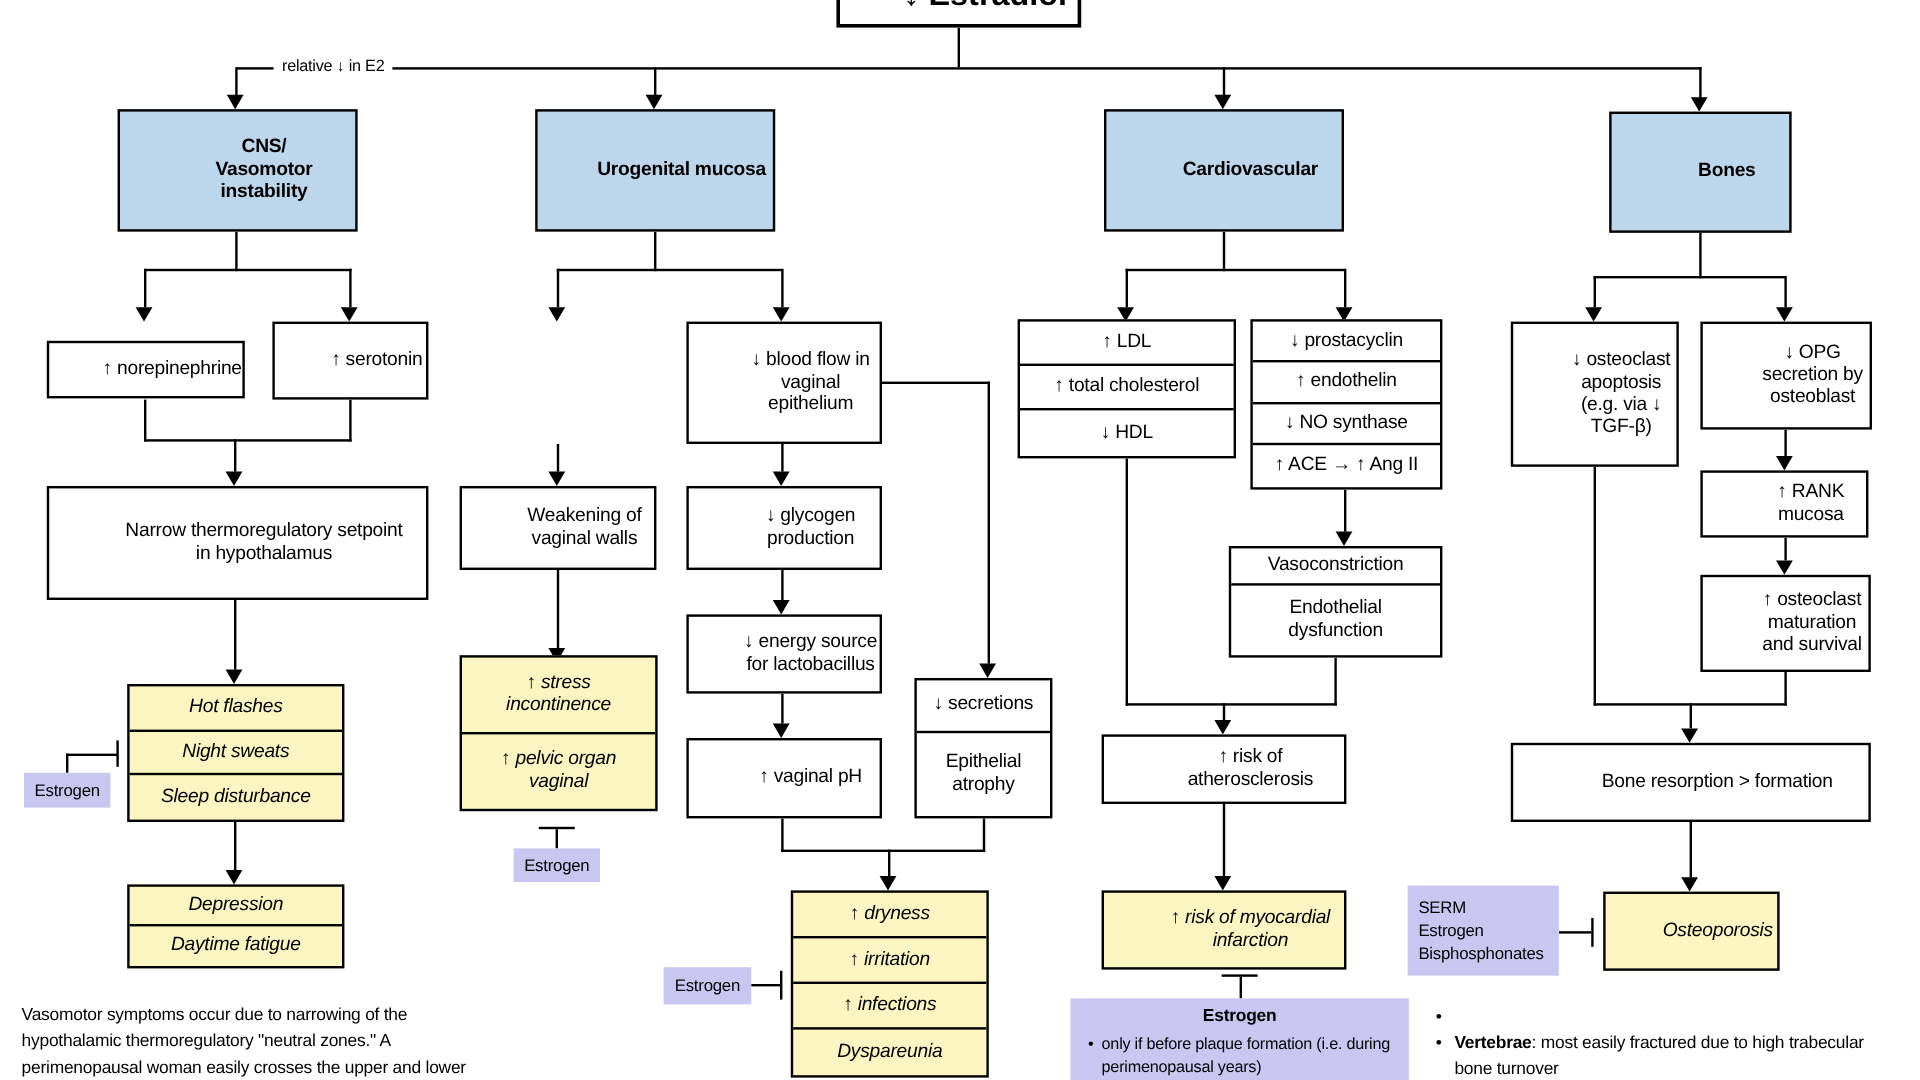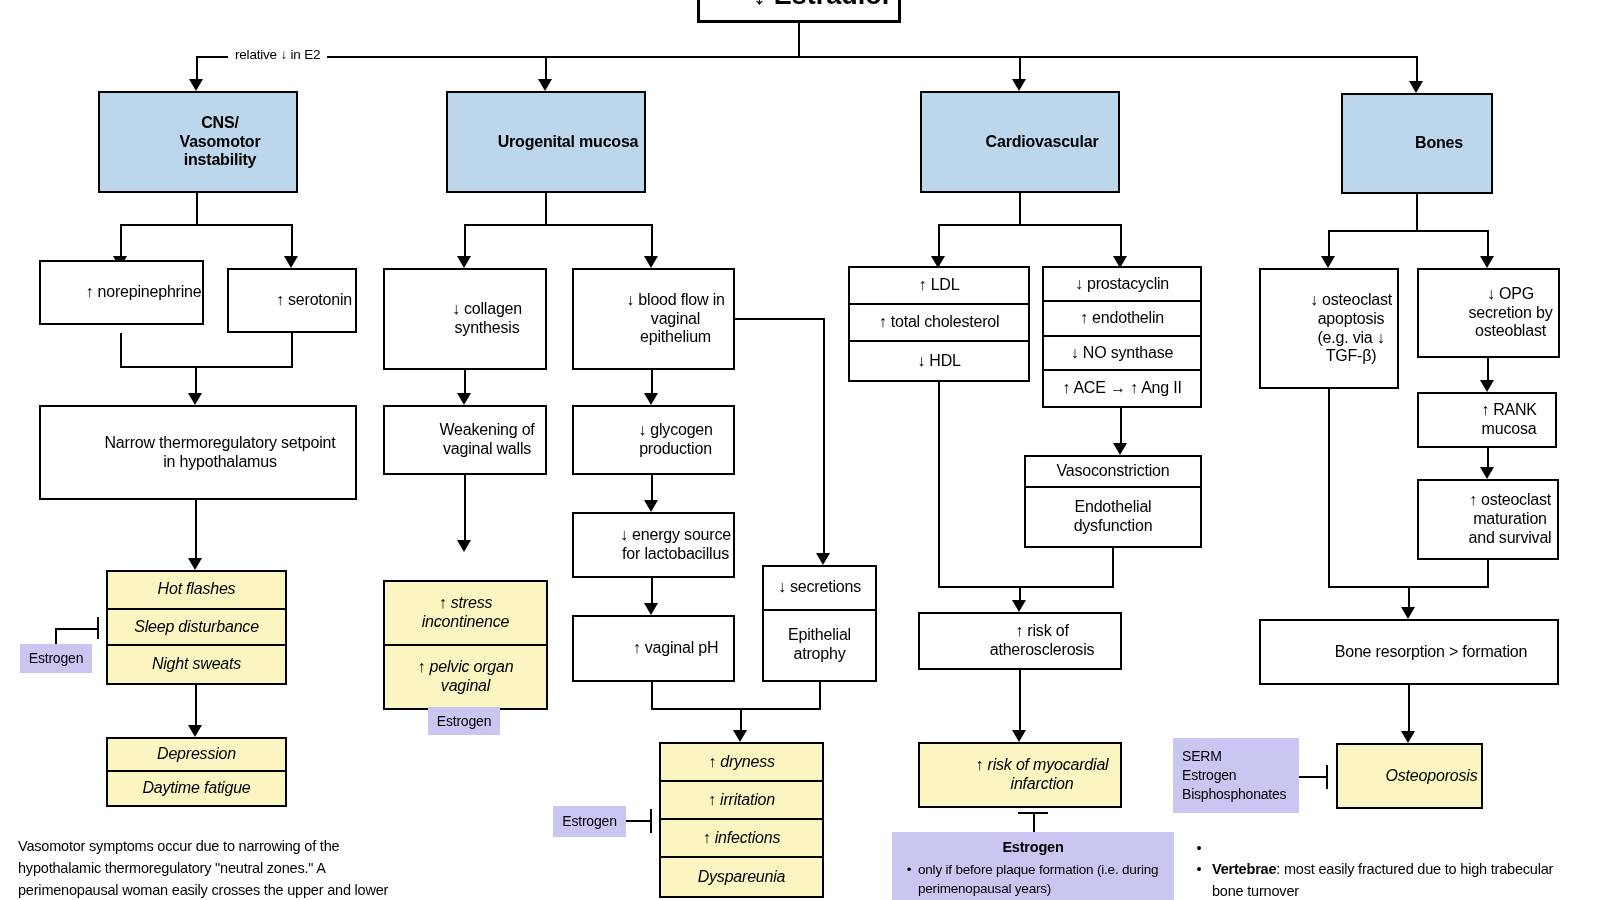--- a/index.html
+++ b/index.html
@@ -73,39 +73,39 @@
   <div class="box blue" style="left:920px;top:91px;width:200px;height:102px">Cardiovascular</div>
   <div class="box blue" style="left:1341px;top:93px;width:152px;height:101px">Bones</div>
 
   <i class="v" style="left:196px;top:193px;height:33px"></i>
   <i class="h" style="left:120px;top:224px;width:173px"></i>
   <i class="v" style="left:120px;top:224px;height:32px"></i>
   <i class="arrD" style="left:113px;top:256px"></i>
   <i class="v" style="left:291px;top:224px;height:32px"></i>
   <i class="arrD" style="left:284px;top:256px"></i>
 
-  <div class="box" style="left:39px;top:260px;width:165px;height:65px">↑ norepinephrine</div>
+  <div class="box" style="left:39px;top:284px;width:165px;height:48px">↑ norepinephrine</div>
   <div class="box" style="left:227px;top:268px;width:130px;height:65px">↑ serotonin</div>
 
   <i class="v" style="left:120px;top:333px;height:35px"></i>
   <i class="v" style="left:291px;top:333px;height:35px"></i>
   <i class="h" style="left:120px;top:366px;width:173px"></i>
   <i class="v" style="left:195px;top:366px;height:27px"></i>
   <i class="arrD" style="left:188px;top:393px"></i>
 
   <div class="box" style="left:39px;top:405px;width:318px;height:95px">Narrow thermoregulatory setpoint
 in hypothalamus</div>
 
   <i class="v" style="left:195px;top:500px;height:58px"></i>
   <i class="arrD" style="left:188px;top:558px"></i>
 
   <div class="box yellow stack" style="left:106px;top:570px;width:181px;height:115px">
     <div class="cell" style="height:39px">Hot flashes</div>
+    <div class="cell" style="height:38px">Night sweats</div>
     <div class="cell" style="height:38px">Sleep disturbance</div>
-    <div class="cell" style="height:38px">Night sweats</div>
   </div>
 
   <div class="purple" style="left:20px;top:644px;width:72px;height:29px">Estrogen</div>
   <i class="v" style="left:55px;top:628px;height:16px"></i>
   <i class="h" style="left:55px;top:628px;width:43px"></i>
   <i class="v" style="left:97px;top:617px;height:22px"></i>
 
   <i class="v" style="left:195px;top:685px;height:40px"></i>
   <i class="arrD" style="left:188px;top:725px"></i>
 
@@ -118,22 +118,20 @@
 hypothalamic thermoregulatory "neutral zones." A
 perimenopausal woman easily crosses the upper and lower</div>
 
   <i class="v" style="left:545px;top:193px;height:33px"></i>
   <i class="h" style="left:464px;top:224px;width:188px"></i>
   <i class="v" style="left:464px;top:224px;height:32px"></i>
   <i class="arrD" style="left:457px;top:256px"></i>
   <i class="v" style="left:651px;top:224px;height:32px"></i>
   <i class="arrD" style="left:644px;top:256px"></i>
 
-  <div class="box" style="left:383px;top:268px;width:164px;height:102px">↓ collagen
-synthesis</div>
   <div class="box" style="left:572px;top:268px;width:163px;height:102px">↓ blood flow in
 vaginal
 epithelium</div>
 
   <i class="v" style="left:464px;top:370px;height:23px"></i>
   <i class="arrD" style="left:457px;top:393px"></i>
   <div class="box" style="left:383px;top:405px;width:164px;height:70px">Weakening of
 vaginal walls</div>
 
   <i class="v" style="left:651px;top:370px;height:23px"></i>
@@ -146,21 +144,21 @@
   <i class="arrD" style="left:816px;top:553px"></i>
 
   <div class="box stack" style="left:762px;top:565px;width:115px;height:117px">
     <div class="cell" style="height:45px">↓ secretions</div>
     <div class="cell" style="height:72px">Epithelial
 atrophy</div>
   </div>
 
   <i class="v" style="left:464px;top:475px;height:65px"></i>
   <i class="arrD" style="left:457px;top:540px"></i>
-  <div class="box yellow stack" style="left:383px;top:580px;width:165px;height:130px">
+  <div class="box yellow stack" style="left:383px;top:546px;width:165px;height:130px">
     <div class="cell" style="height:66px">↑ stress
 incontinence</div>
     <div class="cell" style="height:64px">↑ pelvic organ
 vaginal</div>
   </div>
 
   <div class="purple" style="left:428px;top:707px;width:72px;height:28px">Estrogen</div>
   <i class="v" style="left:463px;top:691px;height:16px"></i>
   <i class="h" style="left:449px;top:689px;width:30px"></i>
 

